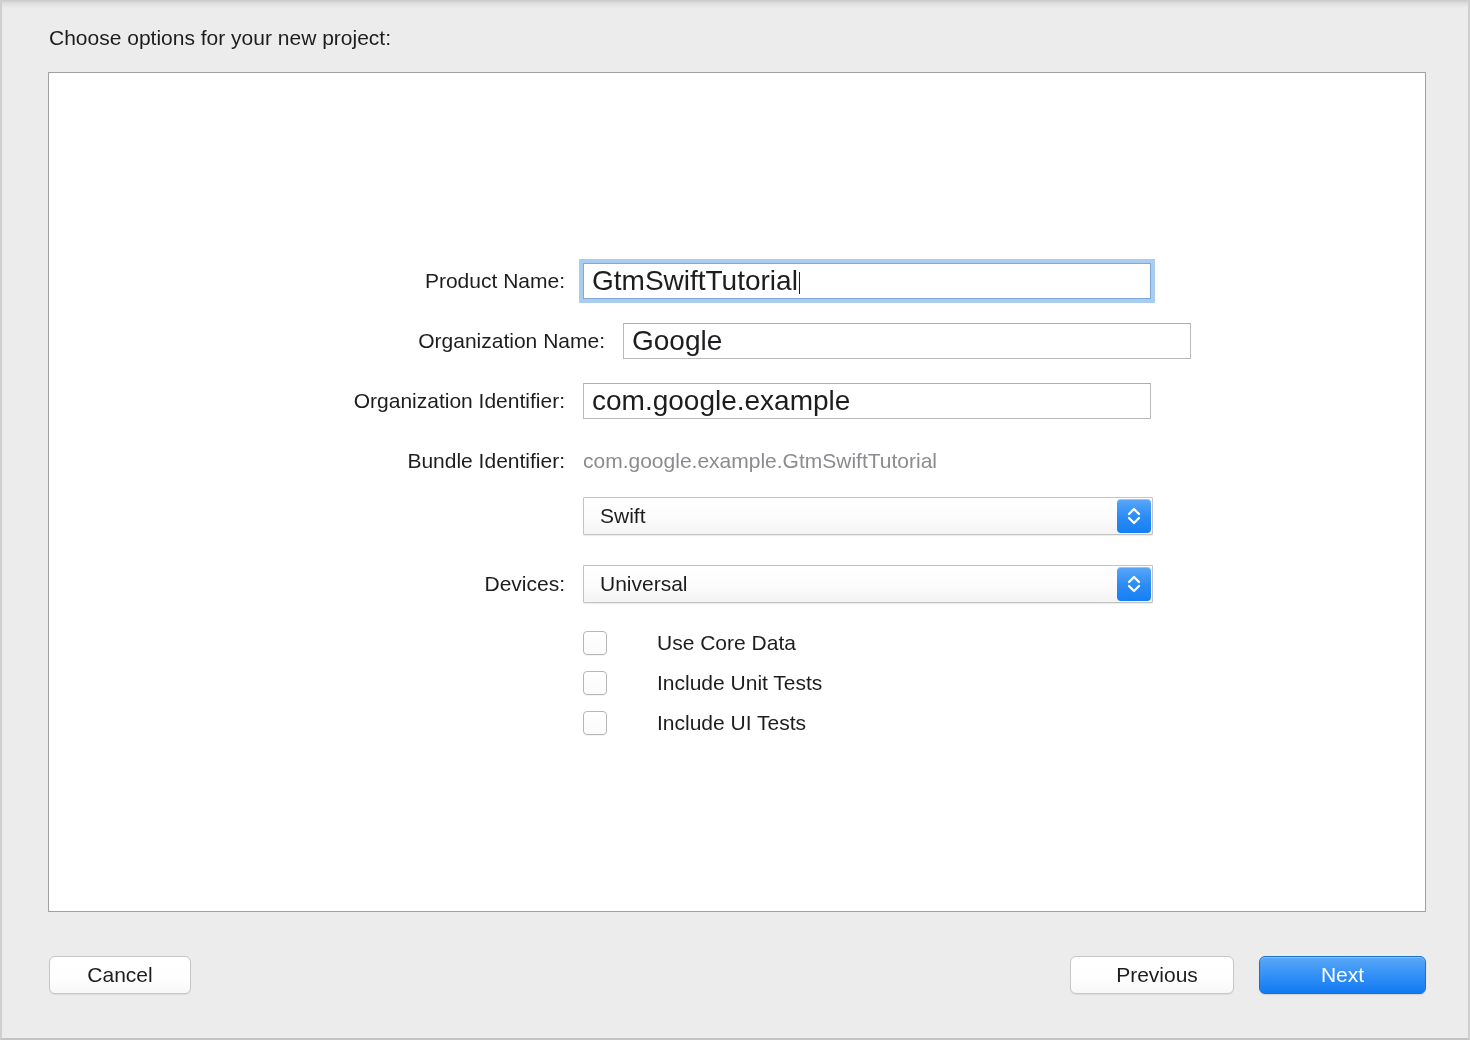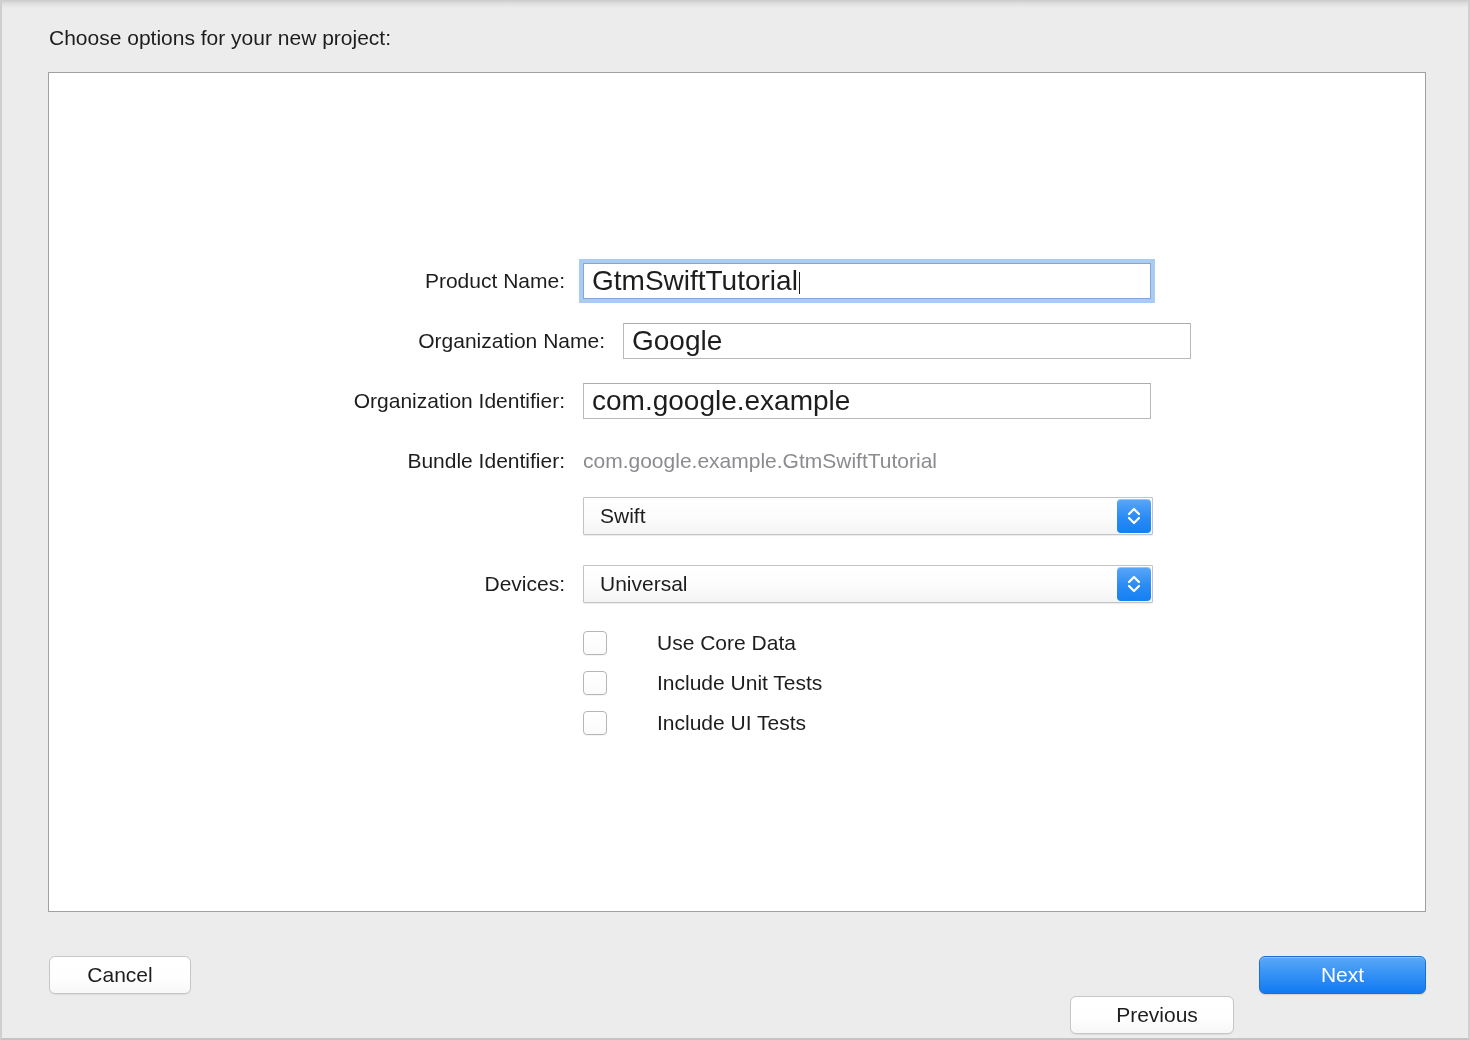--- a/index.html
+++ b/index.html
@@ -292,17 +292,17 @@
         </div>
         <div class="check-row" style="top: 634px;">
           <div class="checkbox"></div>
           <div class="check-label">Include UI Tests</div>
         </div>
       </div>
   </div>
 
   <button class="btn btn-plain" style="left:47px; top:956px; width:142px;">Cancel</button>
 
-  <button class="btn btn-plain" style="left:1068px; top:996px; width:164px;padding-left:10px;">Previous</button>
+  <button class="btn btn-plain" style="left:1068px; top:956px; width:164px;padding-left:10px;">Previous</button>
 
   <button class="btn btn-default" style="left:1257px; top:956px; width:167px;">Next</button>
 
 </div>
 
 </body></html>

